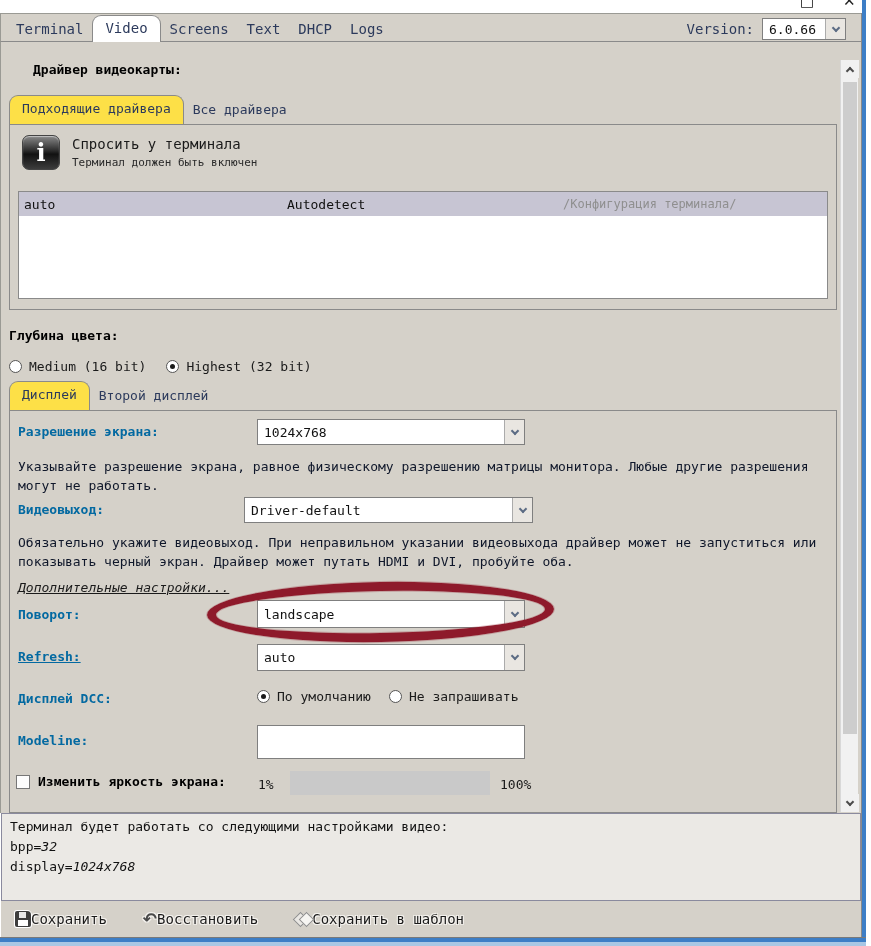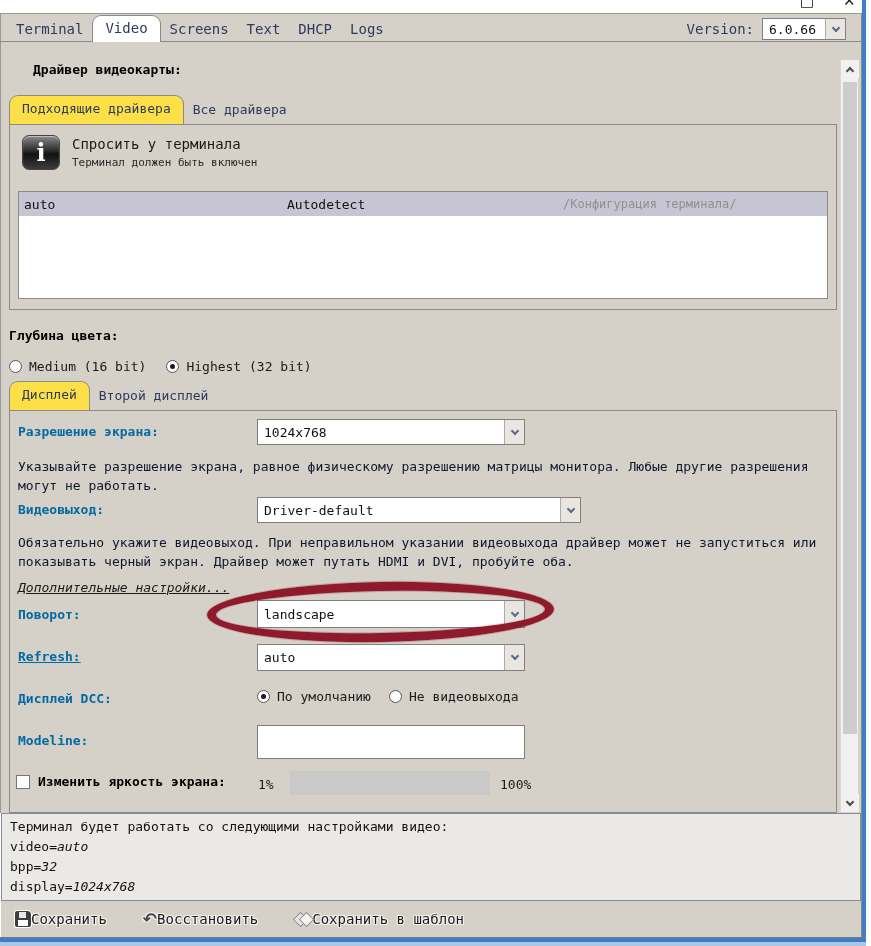--- a/index.html
+++ b/index.html
@@ -183,21 +183,21 @@
       <div class="combo" style="position:absolute;left:247px;top:8px;width:268px;">
         <span class="val">1024x768</span>
         <span class="arrowbox">
             <span class="chev"></span>
           </span>
       </div>
 
       <div class="hint" style="top:46px;">Указывайте разрешение экрана, равное физическому разрешению матрицы монитора. Любые другие разрешения могут не работать.</div>
 
       <div class="fieldlabel" style="top:91px;">Видеовыход:</div>
-      <div class="combo" style="position:absolute;left:247px;top:86px;width:324px;">
+      <div class="combo" style="position:absolute;left:234px;top:86px;width:289px;">
         <span class="val">Driver-default</span>
         <span class="arrowbox">
             <span class="chev"></span>
           </span>
       </div>
 
       <div class="hint" style="top:122px;">Обязательно укажите видеовыход. При неправильном указании видеовыхода драйвер может не запуститься или показывать черный экран. Драйвер может путать HDMI и DVI, пробуйте оба.</div>
 
       <div class="advlink" style="top:169px;">Дополнительные настройки...</div>
 
@@ -218,21 +218,21 @@
             <span class="chev"></span>
           </span>
       </div>
 
       <div class="fieldlabel" style="top:280px;">Дисплей DCC:</div>
       <div class="radio-row" style="position:absolute;left:247px;top:278px;">
         <span class="radio checked"></span>
         <span>По умолчанию</span>
         <span style="width:4px;"></span>
         <span class="radio"></span>
-        <span>Не видеовыхода</span>
+        <span>Не запрашивать</span>
       </div>
 
       <div class="fieldlabel" style="top:322px;">Modeline:</div>
       <input class="textinput" style="position: absolute; left: 247px; top: 314px; width: 268px; height: 34px;" value="">
 
       <div style="position:absolute;left:6px;top:363px;display:flex;align-items:center;gap:8px;">
         <span class="checkbox"></span>
         <span class="blabel">Изменить яркость экрана:</span>
       </div>
       <div style="position:absolute;left:248px;top:366px;">1%</div>
@@ -246,21 +246,20 @@
         <span class="sb-chev"></span>
       </div>
     <div class="sb-thumb"></div>
     <div class="sb-btn sb-down">
         <span class="sb-chev"></span>
       </div>
   </div>
 
   <div class="summary">
     <div>Терминал будет работать со следующими настройками видео:</div>
-    <div><span>video=</span><span class="ital">auto</span></div>
     <div><span>bpp=</span><span class="ital">32</span></div>
     <div><span>display=</span><span class="ital">1024x768</span></div>
   </div>
 
   <div class="footer">
     <div class="toolbtn">
       <span class="floppy"></span>
       <span>Сохранить</span>
     </div>
     <div class="toolbtn">

